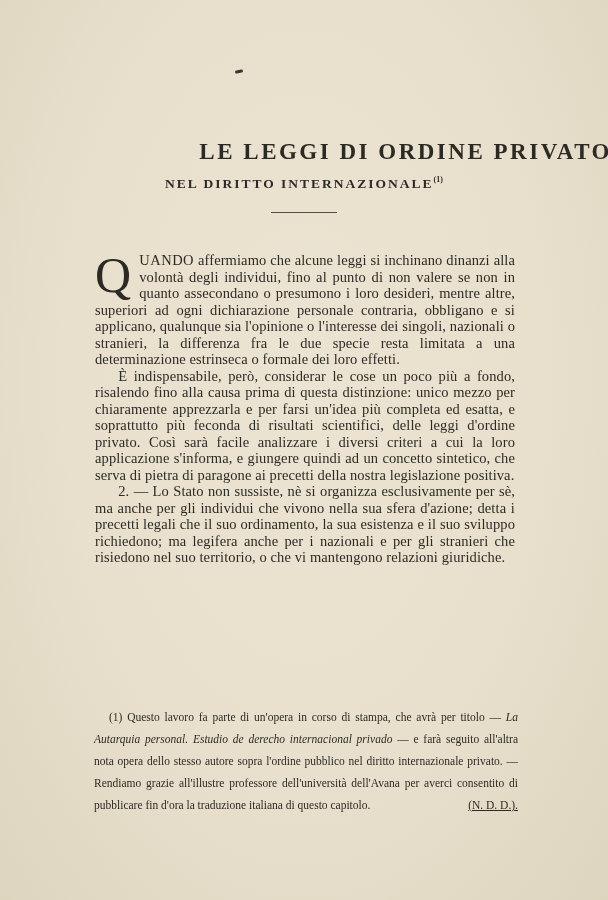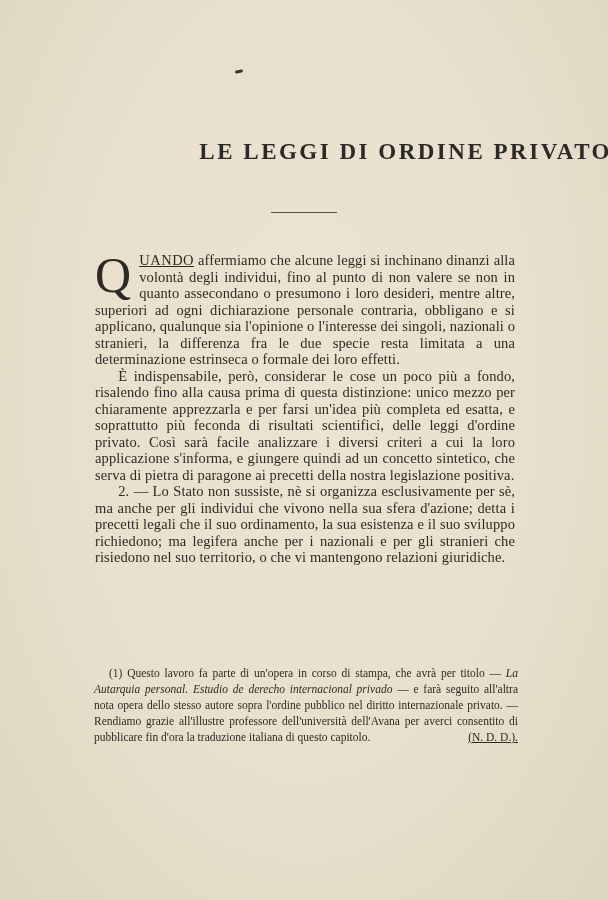--- a/index.html
+++ b/index.html
@@ -40,39 +40,40 @@
     position: absolute; top: 252px; left: 95px; width: 420px;
     font-size: 14.5px; line-height: 16.5px;
     text-align: justify; letter-spacing: 0.1px;
   }
   .content p { margin: 0; text-indent: 1.6em; }
   .content p.first { text-indent: 0; }
   .dropcap {
     float: left; font-size: 50px; line-height: 44px;
     padding: 1px 8px 0 0; color: #2c2a24;
   }
-  .lead { letter-spacing: 0.5px; text-decoration: underline; }
+  .lead { letter-spacing: 0.5px; }
   .footnote {
-    position: absolute; top: 665px; left: 94px; width: 424px;
-    font-size: 11.5px; line-height: 16px;
+    position: absolute; top: 706px; left: 94px; width: 424px;
+    font-size: 11.5px; line-height: 22px;
     text-align: justify;
   }
   .footnote p { margin: 0; text-indent: 1.3em; }
   .fn-italic { font-style: italic; }
   .fn-sig { float: right; padding-left: 8px; text-decoration: underline; }
 </style>
 </head>
 <body>
 
 <div class="page">
 
   <div class="speck"></div>
 
   <h1 class="title">LE LEGGI DI ORDINE PRIVATO</h1>
 
+  <h2 class="subtitle"><span>NEL DIRITTO INTERNAZIONALE</span><sup>(1)</sup></h2>
 
   <div class="rule"></div>
 
   <div class="content">
     <p class="first"><span class="dropcap">Q</span><span class="lead">UANDO</span><span> affermiamo che alcune leggi si inchinano dinanzi alla volontà degli individui, fino al punto di non valere se non in quanto assecondano o presumono i loro desideri, mentre altre, superiori ad ogni dichiarazione personale contraria, obbligano e si applicano, qualunque sia l'opinione o l'interesse dei singoli, nazionali o stranieri, la differenza fra le due specie resta limitata a una determinazione estrinseca o formale dei loro effetti.</span></p>
 
     <p>È indispensabile, però, considerar le cose un poco più a fondo, risalendo fino alla causa prima di questa distinzione: unico mezzo per chiaramente apprezzarla e per farsi un'idea più completa ed esatta, e soprattutto più feconda di risultati scientifici, delle leggi d'ordine privato. Così sarà facile analizzare i diversi criteri a cui la loro applicazione s'informa, e giungere quindi ad un concetto sintetico, che serva di pietra di paragone ai precetti della nostra legislazione positiva.</p>
 
     <p>2. — Lo Stato non sussiste, nè si organizza esclusivamente per sè, ma anche per gli individui che vivono nella sua sfera d'azione; detta i precetti legali che il suo ordinamento, la sua esistenza e il suo sviluppo richiedono; ma legifera anche per i nazionali e per gli stranieri che risiedono nel suo territorio, o che vi mantengono relazioni giuridiche.</p>
 

